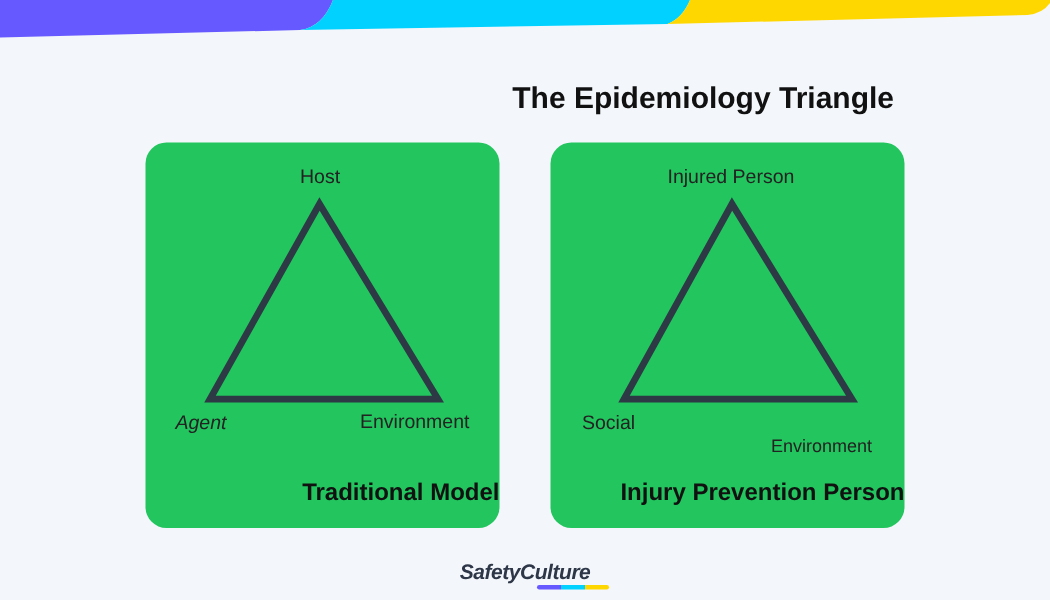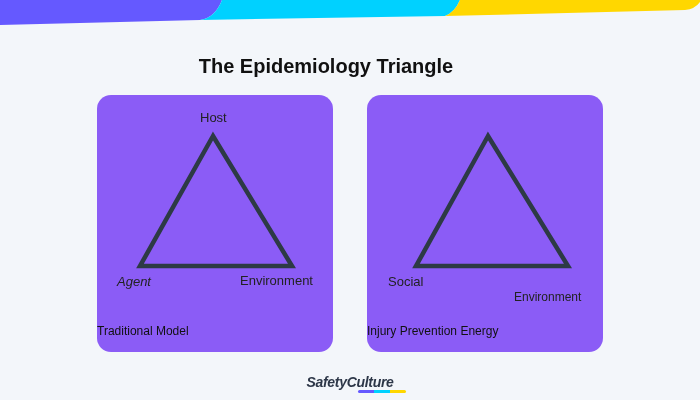--- a/index.html
+++ b/index.html
@@ -1,24 +1,24 @@
 <!DOCTYPE html>
 <html><head>
 <meta charset="utf-8">
 <style>
   html,body{margin:0;padding:0;}
   body{width:700px;height:400px;background:#f3f6fa;position:relative;overflow:hidden;font-family:"Liberation Sans",sans-serif;color:#1f2933;}
   .banner{position:absolute;left:0;top:0;width:700px;height:30px;}
-  .title{position:absolute;top:55px;left:0;width:596px;text-align:center;font-size:20px;font-weight:bold;color:#111;margin-left:28px;}
-  .card{position:absolute;top:95px;width:236px;height:257px;background:#8b5cf6;border-radius:14px;}
+  .title{position:absolute;top:55px;left:0;width:596px;text-align:right;font-size:20px;font-weight:bold;color:#111;}
+  .card{position:absolute;top:95px;width:236px;height:257px;background:#22c55e;border-radius:14px;}
   .card.left{left:97px;}
   .card.right{left:367px;}
   .card svg{position:absolute;left:0;top:0;}
   .lbl{position:absolute;font-size:13px;color:#222;white-space:nowrap;}
-  .model{position:absolute;bottom:14px;left:0;width:100%;text-align:left;font-size:12px;font-weight:normal;color:#111;}
+  .model{position:absolute;bottom:14px;left:0;width:100%;text-align:right;font-size:16px;font-weight:bold;color:#111;}
   .logo{position:absolute;top:373px;left:0;width:700px;text-align:center;}
   .logo-text{font-size:14px;font-weight:bold;font-style:italic;color:#2d3748;letter-spacing:-0.3px;}
   .logo-bar{display:block;margin:0 auto;width:48px;height:3px;margin-top:-1px;margin-left:358px;background:linear-gradient(90deg,#6559ff 0 33%,#00d1ff 33% 66%,#ffd700 66%);border-radius:2px;}
 </style>
 </head>
 <body>
 
 <svg class="banner" viewBox="0 0 700 30" width="700" height="30">
   <polygon points="0,0 700,0 700,10 0,25" fill="#f3f6fa"></polygon>
   <path d="M0,0 L222,0 Q215,18 200,20 L0,25 Z" fill="#6559ff"></path>
@@ -35,21 +35,22 @@
   <div class="lbl" style="left:103px;top:15px;">Host</div>
   <div class="lbl" style="left:20px;top:179px;font-style:italic;">Agent</div>
   <div class="lbl" style="left:143px;top:178px;">Environment</div>
   <div class="model">Traditional Model</div>
 </div>
 
 <div class="card right">
   <svg width="236" height="257">
     <polygon points="121,41 49,171 201,171" fill="none" stroke="#2d3a45" stroke-width="4.5" stroke-linejoin="miter"></polygon>
   </svg>
+  <div class="lbl" style="left:78px;top:15px;">Injured Person</div>
   <div class="lbl" style="left:21px;top:179px;">Social</div>
   <div class="lbl" style="left:147px;top:195px;font-size:12px;">Environment</div>
-  <div class="model">Injury Prevention Energy</div>
+  <div class="model">Injury Prevention Person</div>
 </div>
 
 <div class="logo">
   <span class="logo-text">SafetyCulture</span>
   <span class="logo-bar"></span>
 </div>
 
 </body></html>

